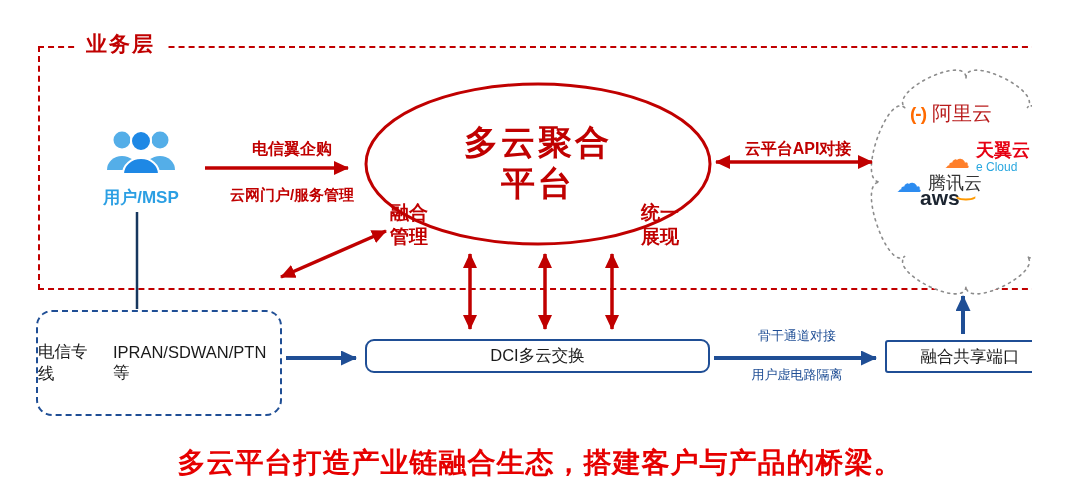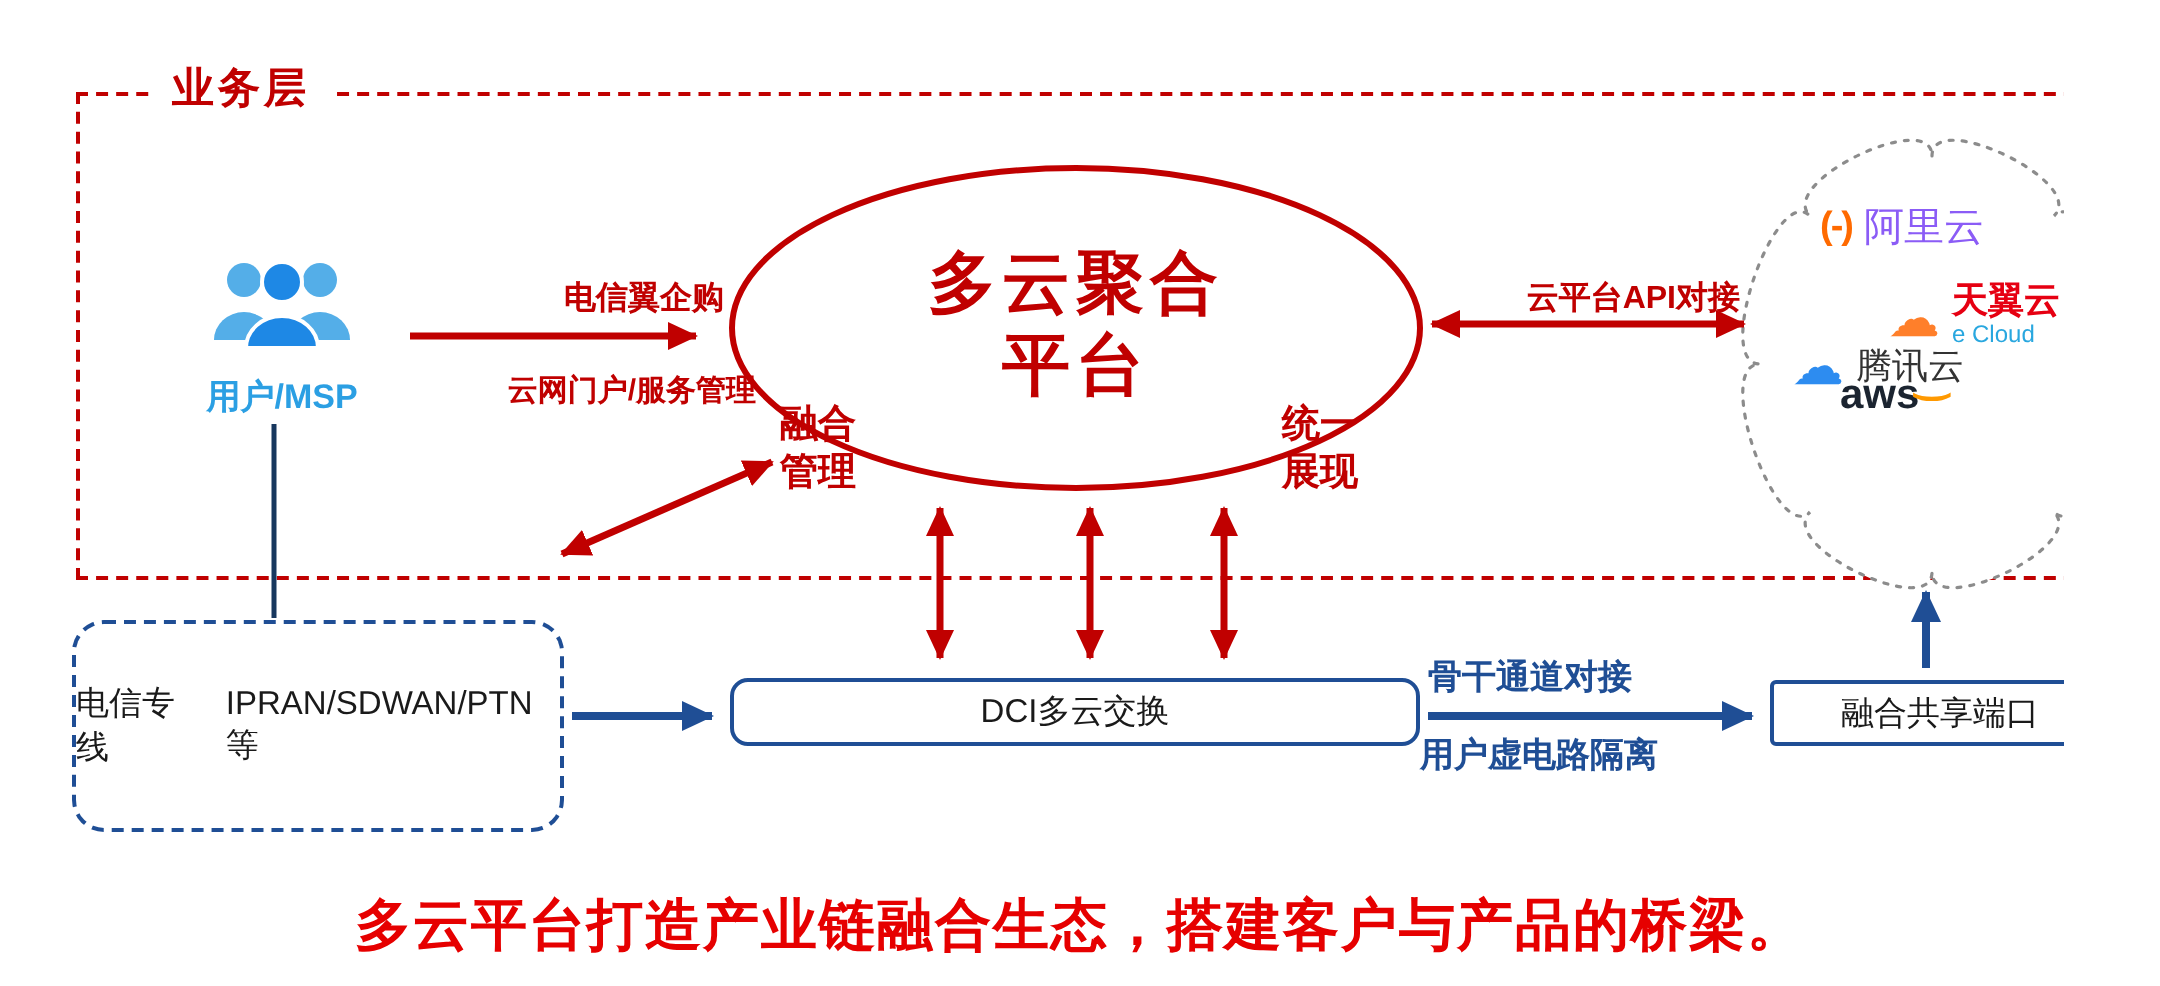--- a/index.html
+++ b/index.html
@@ -11,47 +11,47 @@
   
   .biz-box{left:38px;top:46px;width:1006px;height:240px;border:2px dashed #C00000;}
   .biz-label{left:76px;top:30px;background:#fff;padding:0 10px;color:#C00000;
     font-size:21px;font-weight:bold;letter-spacing:2px;}
   
   svg.overlay{left:0;top:0;width:1080px;height:493px;}
   
   .users{left:98px;top:126px;width:86px;text-align:center;}
   .users-label{margin-top:4px;color:#2B9FE3;font-size:17px;font-weight:bold;}
   
-  .lbl-red{color:#C00000;font-weight:bold;text-align:right;}
+  .lbl-red{color:#C00000;font-weight:bold;text-align:center;}
   .lbl-purchase{left:222px;top:139px;width:140px;font-size:16px;}
   .lbl-portal{left:206px;top:186px;width:172px;font-size:15px;}
   .lbl-api{left:726px;top:139px;width:144px;font-size:16px;}
   
   .platform-title{left:428px;top:122px;width:220px;text-align:center;color:#C00000;
     font-size:34px;font-weight:bold;line-height:41px;letter-spacing:3px;}
   .lbl-fusion{left:390px;top:201px;font-size:19px;line-height:24px;text-align:left;}
   .lbl-unified{left:641px;top:201px;font-size:19px;line-height:24px;text-align:left;}
   
   .box-blue-dashed{left:36px;top:310px;width:246px;height:106px;border:2.5px dashed #1F4E95;
     border-radius:16px;display:flex;flex-direction:row;align-items:center;justify-content:center;
     gap:10px;color:#1a1a1a;font-size:16.5px;background:#fff;box-sizing:border-box;}
   .box-dci{left:365px;top:339px;width:345px;height:34px;border:2.5px solid #1F4E95;border-radius:9px;
     display:flex;align-items:center;justify-content:center;color:#1a1a1a;font-size:16.5px;
     background:#fff;box-sizing:border-box;}
   .box-port{left:885px;top:340px;width:170px;height:33px;border:2.5px solid #1F4E95;border-radius:3px;
     display:flex;align-items:center;justify-content:center;color:#1a1a1a;font-size:16.5px;
     background:#fff;box-sizing:border-box;}
-  .lbl-blue{color:#1F4E95;font-weight:bold;text-align:left;font-size:17px;}
+  .lbl-blue{color:#1F4E95;font-weight:normal;text-align:center;font-size:13px;}
   .lbl-backbone{left:714px;top:327px;width:166px;}
   .lbl-isolation{left:710px;top:366px;width:174px;}
   
   .logo-row{display:flex;align-items:center;gap:6px;}
   .logo-ali{left:910px;top:100px;}
   .ali-brackets{color:#FF6A00;font-weight:bold;font-size:19px;letter-spacing:-1px;}
-  .ali-text{color:#8b5cf6;font-size:20px;text-align:center;}
+  .ali-text{color:#b91c1c;font-size:20px;text-align:center;}
   .logo-tianyi{left:944px;top:142px;}
   .cloud-glyph-orange{color:#FF7F2A;font-size:26px;line-height:26px;}
   .tianyi-col{display:flex;flex-direction:column;line-height:17px;}
   .tianyi-text{color:#E60012;font-size:18px;font-weight:bold;}
   .tianyi-sub{color:#29A7DF;font-size:12px;}
   .logo-tencent{left:896px;top:170px;}
   .cloud-glyph-blue{color:#2D8CF0;font-size:26px;line-height:26px;}
   .tencent-text{color:#333;font-size:18px;}
   .logo-aws{left:920px;top:188px;display:flex;flex-direction:row;align-items:center;}
   .aws-text{color:#1B2430;font-size:21px;font-weight:bold;line-height:20px;}

